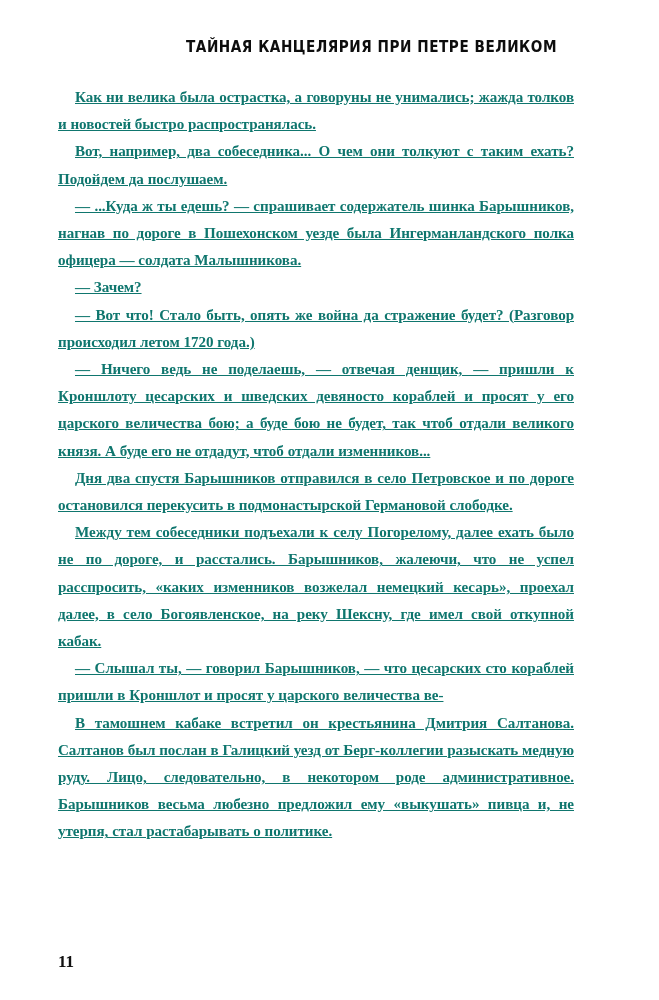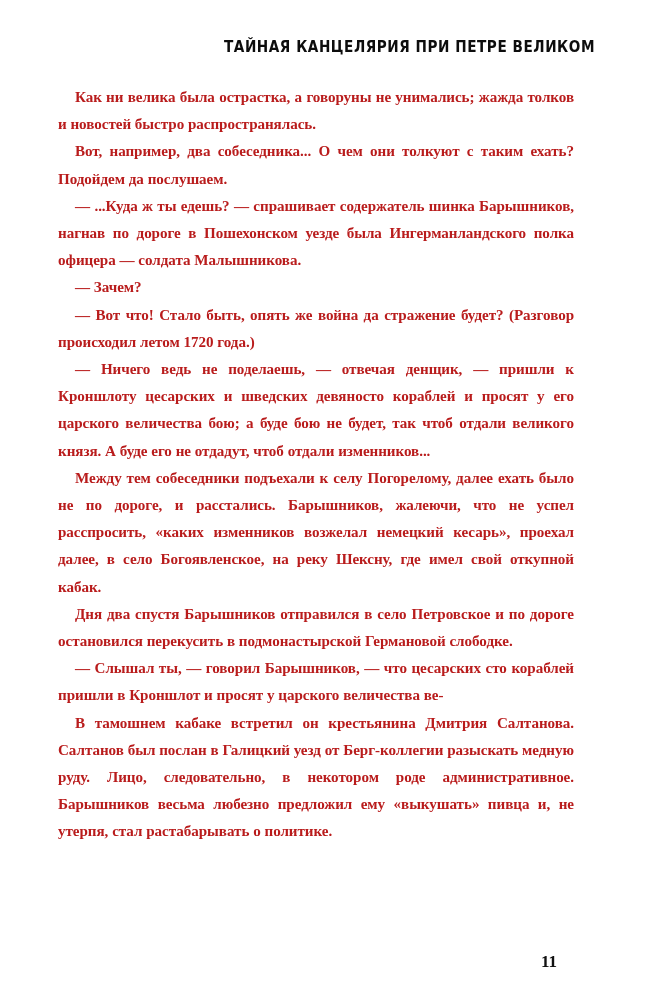--- a/index.html
+++ b/index.html
@@ -7,21 +7,20 @@
     padding: 0;
     background: #ffffff;
   }
   .page {
     position: relative;
     width: 605px;
     height: 1000px;
     background: #ffffff;
     overflow: hidden;
     font-family: "Liberation Serif", "DejaVu Serif", serif;
-    padding-left: 38px;
   }
   .running-header {
     position: absolute;
     left: 58px;
     right: 48px;
     top: 38px;
     height: 22px;
     text-align: right;
     font-family: "DejaVu Sans", "Liberation Sans", sans-serif;
     font-weight: bold;
@@ -39,52 +38,53 @@
     top: 84px;
     width: 516px;
   }
   p.para {
     margin: 0;
     text-indent: 17px;
     text-align: justify;
     font-weight: bold;
     font-size: 15.1px;
     line-height: 27.2px;
-    color: #b91c1c;
+    color: #0f766e;
     letter-spacing: -0.05px;
     word-spacing: 0.1px;
+    text-decoration: underline;
     -webkit-font-smoothing: none;
   }
   .page-number {
     position: absolute;
     left: 58px;
     right: 86px;
     top: 952px;
-    text-align: right;
+    text-align: left;
     font-family: "Liberation Serif", "DejaVu Serif", serif;
     font-weight: bold;
     font-size: 17px;
     color: #111111;
   }
 </style>
 </head>
 <body>
 
 <div class="page">
 
   <div class="running-header">Тайная канцелярия при Петре Великом</div>
 
   <div class="text-block">
     <p class="para">Как ни велика была острастка, а говоруны не унимались; жажда толков и новостей быстро распространялась.</p>
     <p class="para">Вот, например, два собеседника... О чем они толкуют с таким ехать? Подойдем да послушаем.</p>
     <p class="para">— ...Куда ж ты едешь? — спрашивает содержатель шинка Барышников, нагнав по дороге в Пошехонском уезде была Ингерманландского полка офицера — солдата Малышникова.</p>
     <p class="para">— Зачем?</p>
     <p class="para">— Вот что! Стало быть, опять же война да стражение будет? (Разговор происходил летом 1720 года.)</p>
     <p class="para">— Ничего ведь не поделаешь, — отвечая денщик, — пришли к Кроншлоту цесарских и шведских девяносто кораблей и просят у его царского величества бою; а буде бою не будет, так чтоб отдали великого князя. А буде его не отдадут, чтоб отдали изменников...</p>
+    <p class="para">Дня два спустя Барышников отправился в село Петровское и по дороге остановился перекусить в подмонастырской Германовой слободке.</p>
     <p class="para">Между тем собеседники подъехали к селу Погорелому, далее ехать было не по дороге, и расстались. Барышников, жалеючи, что не успел расспросить, «каких изменников возжелал немецкий кесарь», проехал далее, в село Богоявленское, на реку Шексну, где имел свой откупной кабак.</p>
-    <p class="para">Дня два спустя Барышников отправился в село Петровское и по дороге остановился перекусить в подмонастырской Германовой слободке.</p>
     <p class="para">— Слышал ты, — говорил Барышников, — что цесарских сто кораблей пришли в Кроншлот и просят у царского величества ве-</p>
     <p class="para">В тамошнем кабаке встретил он крестьянина Дмитрия Салтанова. Салтанов был послан в Галицкий уезд от Берг-коллегии разыскать медную руду. Лицо, следовательно, в некотором роде административное. Барышников весьма любезно предложил ему «выкушать» пивца и, не утерпя, стал растабарывать о политике.</p>
   </div>
 
   <div class="page-number">11</div>
 
 </div>
 
 </body></html>

